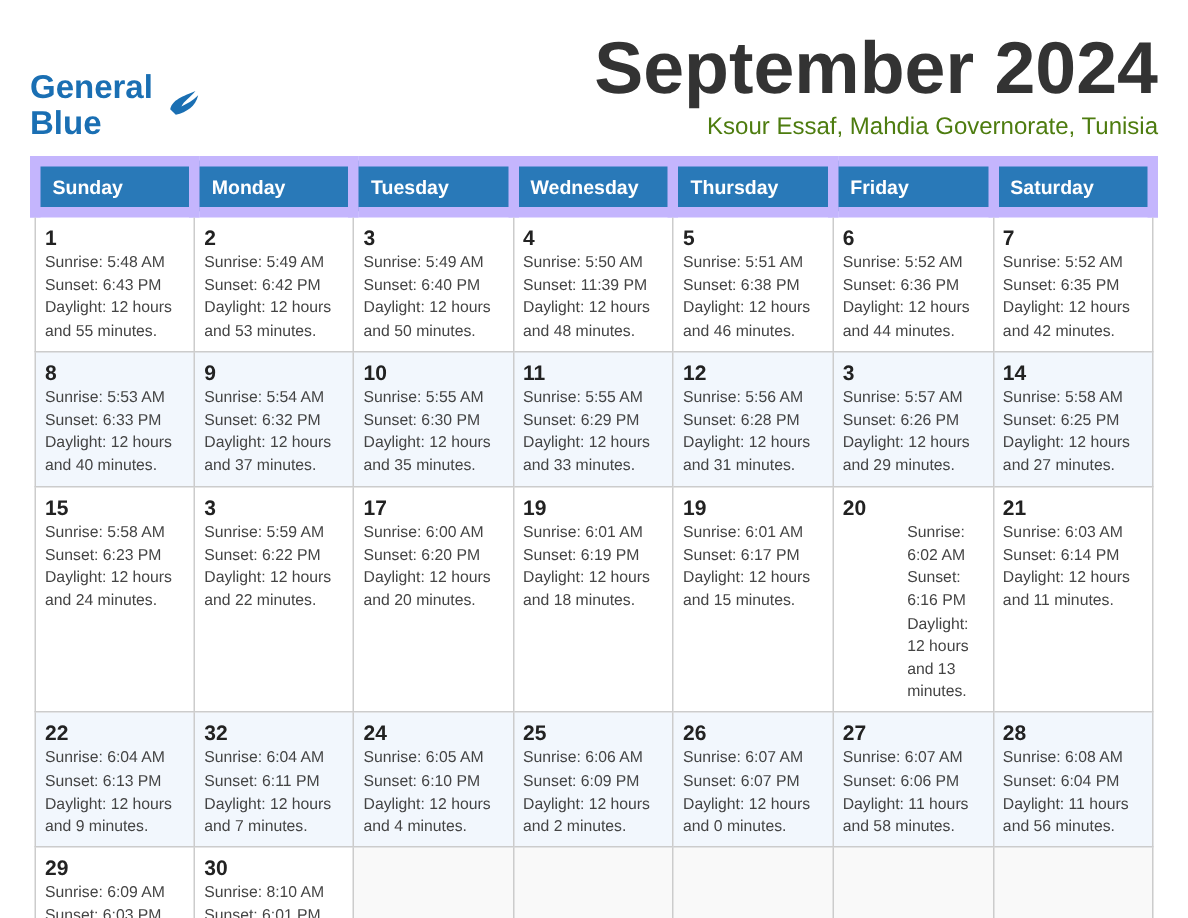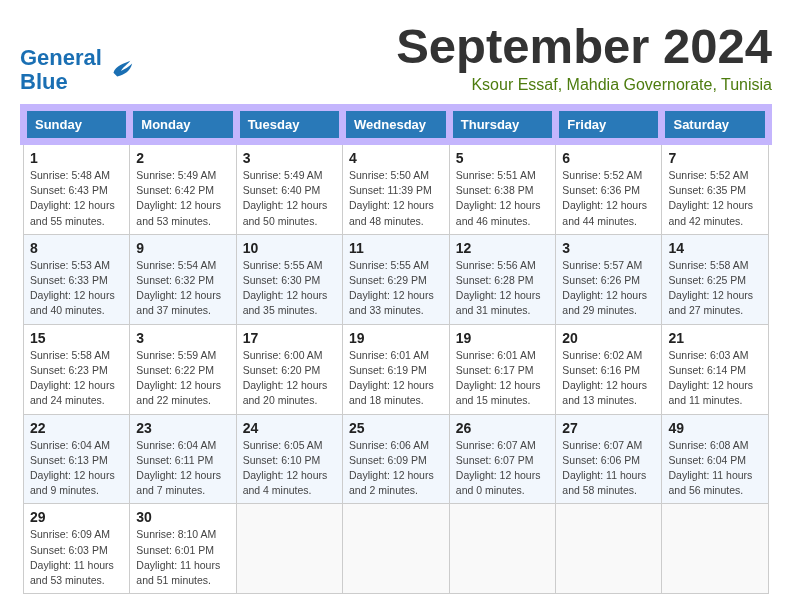--- a/index.html
+++ b/index.html
@@ -254,21 +254,21 @@
         </td>
         <td>
           <span class="day-number">19</span>
           <div class="day-info" style="white-space: pre-line;">Sunrise: 6:01 AM
 Sunset: 6:17 PM
 Daylight: 12 hours
 and 15 minutes.</div>
         </td>
         <td>
           <span class="day-number">20</span>
-          <div class="day-info" style="white-space: pre-line;">Sunrise: 6:02 AM
+          <div class="day-info" style="white-space: pre-line; margin-left: 43px;">Sunrise: 6:02 AM
 Sunset: 6:16 PM
 Daylight: 12 hours
 and 13 minutes.</div>
         </td>
         <td>
           <span class="day-number">21</span>
           <div class="day-info" style="white-space: pre-line;">Sunrise: 6:03 AM
 Sunset: 6:14 PM
 Daylight: 12 hours
 and 11 minutes.</div>
@@ -276,21 +276,21 @@
       </tr>
       <tr>
         <td>
           <span class="day-number">22</span>
           <div class="day-info" style="white-space: pre-line;">Sunrise: 6:04 AM
 Sunset: 6:13 PM
 Daylight: 12 hours
 and 9 minutes.</div>
         </td>
         <td>
-          <span class="day-number">23</span>
+          <span class="day-number">32</span>
           <div class="day-info" style="white-space: pre-line;">Sunrise: 6:04 AM
 Sunset: 6:11 PM
 Daylight: 12 hours
 and 7 minutes.</div>
         </td>
         <td>
           <span class="day-number">24</span>
           <div class="day-info" style="white-space: pre-line;">Sunrise: 6:05 AM
 Sunset: 6:10 PM
 Daylight: 12 hours
@@ -311,21 +311,21 @@
 and 0 minutes.</div>
         </td>
         <td>
           <span class="day-number">27</span>
           <div class="day-info" style="white-space: pre-line;">Sunrise: 6:07 AM
 Sunset: 6:06 PM
 Daylight: 11 hours
 and 58 minutes.</div>
         </td>
         <td>
-          <span class="day-number">49</span>
+          <span class="day-number">28</span>
           <div class="day-info" style="white-space: pre-line;">Sunrise: 6:08 AM
 Sunset: 6:04 PM
 Daylight: 11 hours
 and 56 minutes.</div>
         </td>
       </tr>
       <tr>
         <td>
           <span class="day-number">29</span>
           <div class="day-info" style="white-space: pre-line;">Sunrise: 6:09 AM

